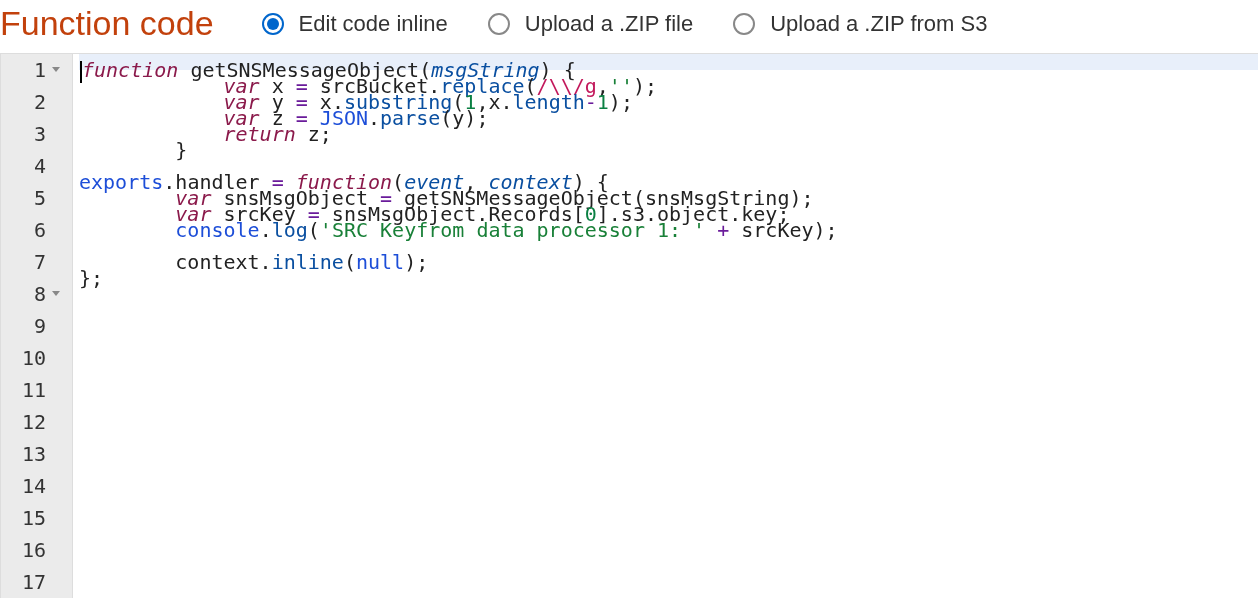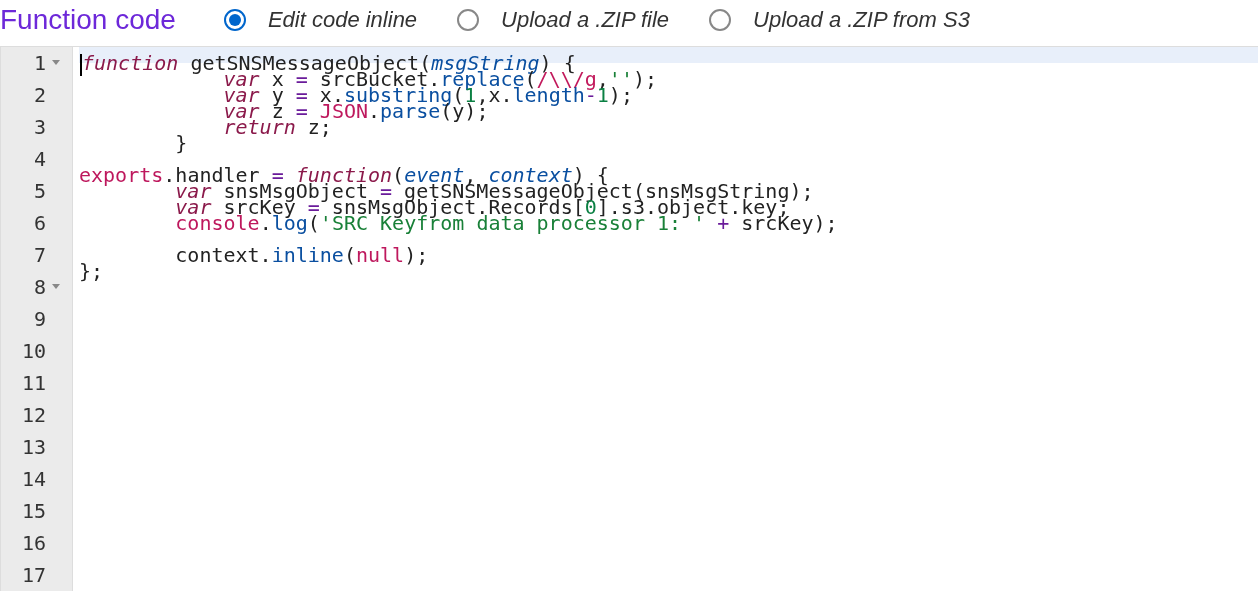--- a/index.html
+++ b/index.html
@@ -10,38 +10,37 @@
     color: #333;
     background: #fff;
   }
   .header {
     display: flex;
     align-items: center;
     gap: 28px;
     padding: 4px 0 10px 0;
   }
   .section-title {
-    font-size: 28px;
+    font-size: 34px;
     font-weight: 400;
-    color: #6d28d9;
+    color: #c2410c;
     margin-right: 20px;
   }
   .radio-group {
     display: flex;
     align-items: center;
     gap: 40px;
   }
   .radio-item {
     display: flex;
     align-items: center;
-    gap: 22px;
+    gap: 15px;
     cursor: pointer;
     font-size: 22px;
     color: #333;
-    font-style: italic;
   }
   .radio-circle {
     width: 22px;
     height: 22px;
     border: 2px solid #888;
     border-radius: 50%;
     display: flex;
     align-items: center;
     justify-content: center;
     background: #fff;
@@ -101,21 +100,21 @@
     height: 16px;
     white-space: pre;
   }
   .code-line.active {
     background: #e8effa;
   }
   .kw { color: #8b1a4b; font-style: italic; }
   .kw2 { color: #8b1a4b; font-style: italic; }
   .fn { color: #222; }
   .param { color: #0a4fa0; font-style: italic; }
-  .obj { color: #be185d; }
+  .obj { color: #1d4ed8; }
   .punc { color: #222; }
   .op { color: #6a1b9a; }
   .num { color: #0b8043; }
   .str { color: #198038; }
   .regex { color: #c2185b; }
   .prop { color: #0a4fa0; }
   .plain { color: #222; }
   .cursor {
     display:inline-block;
     width:2px;

